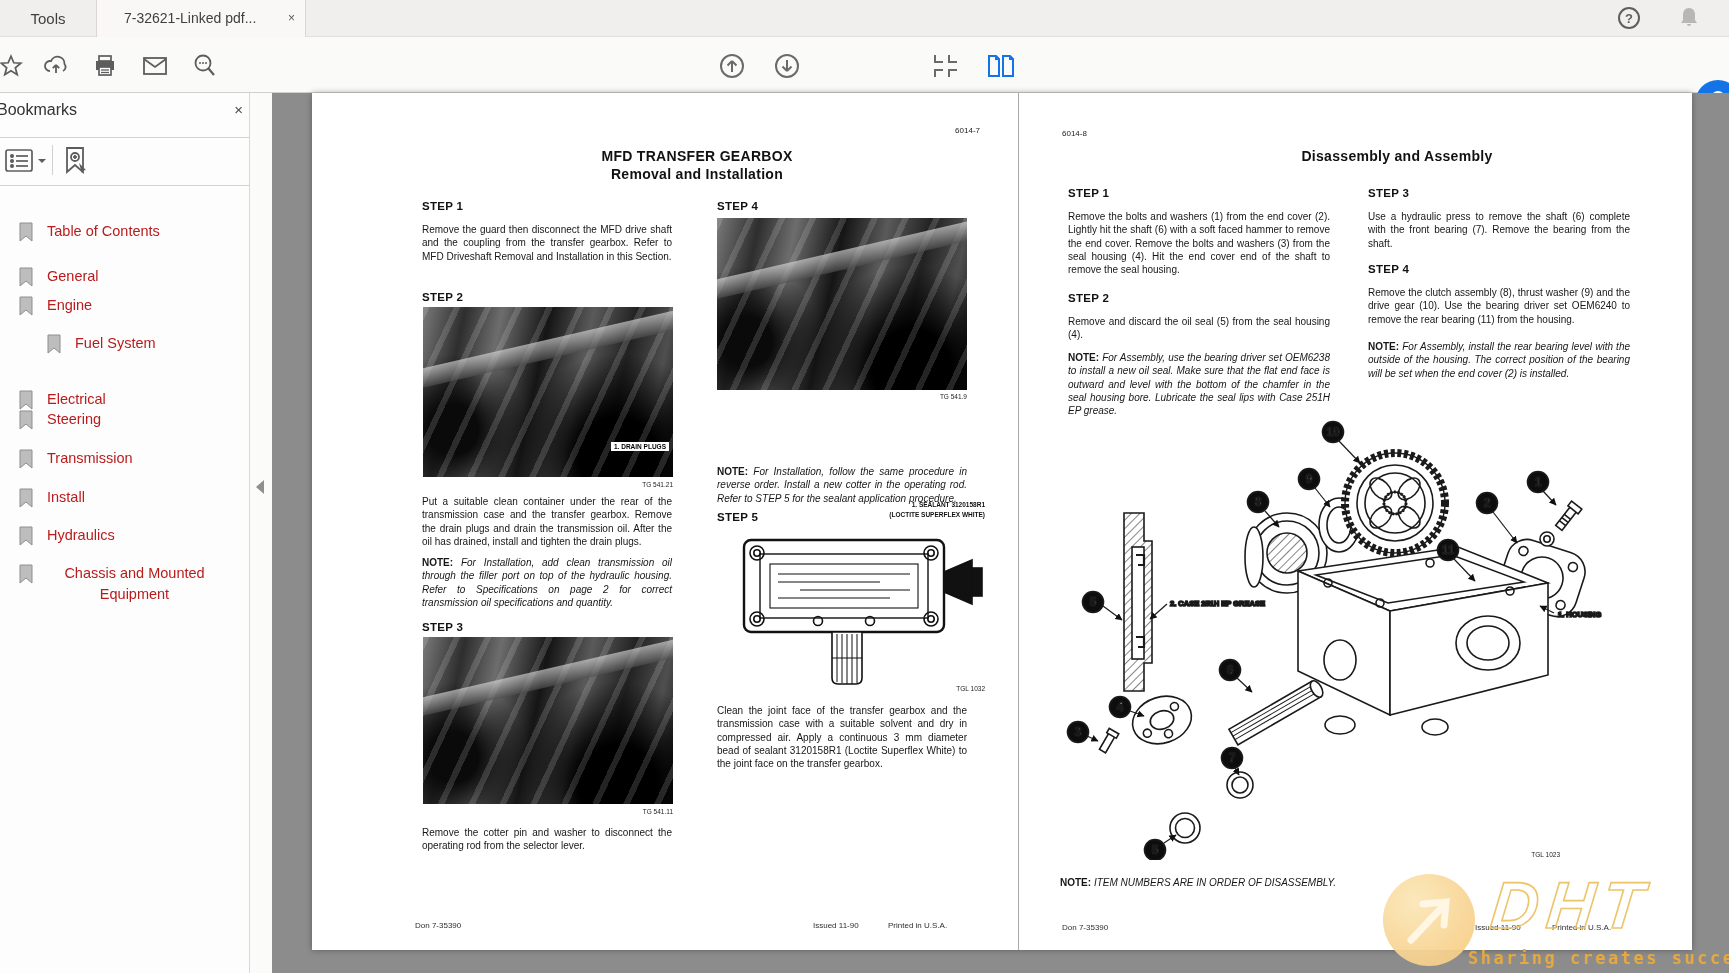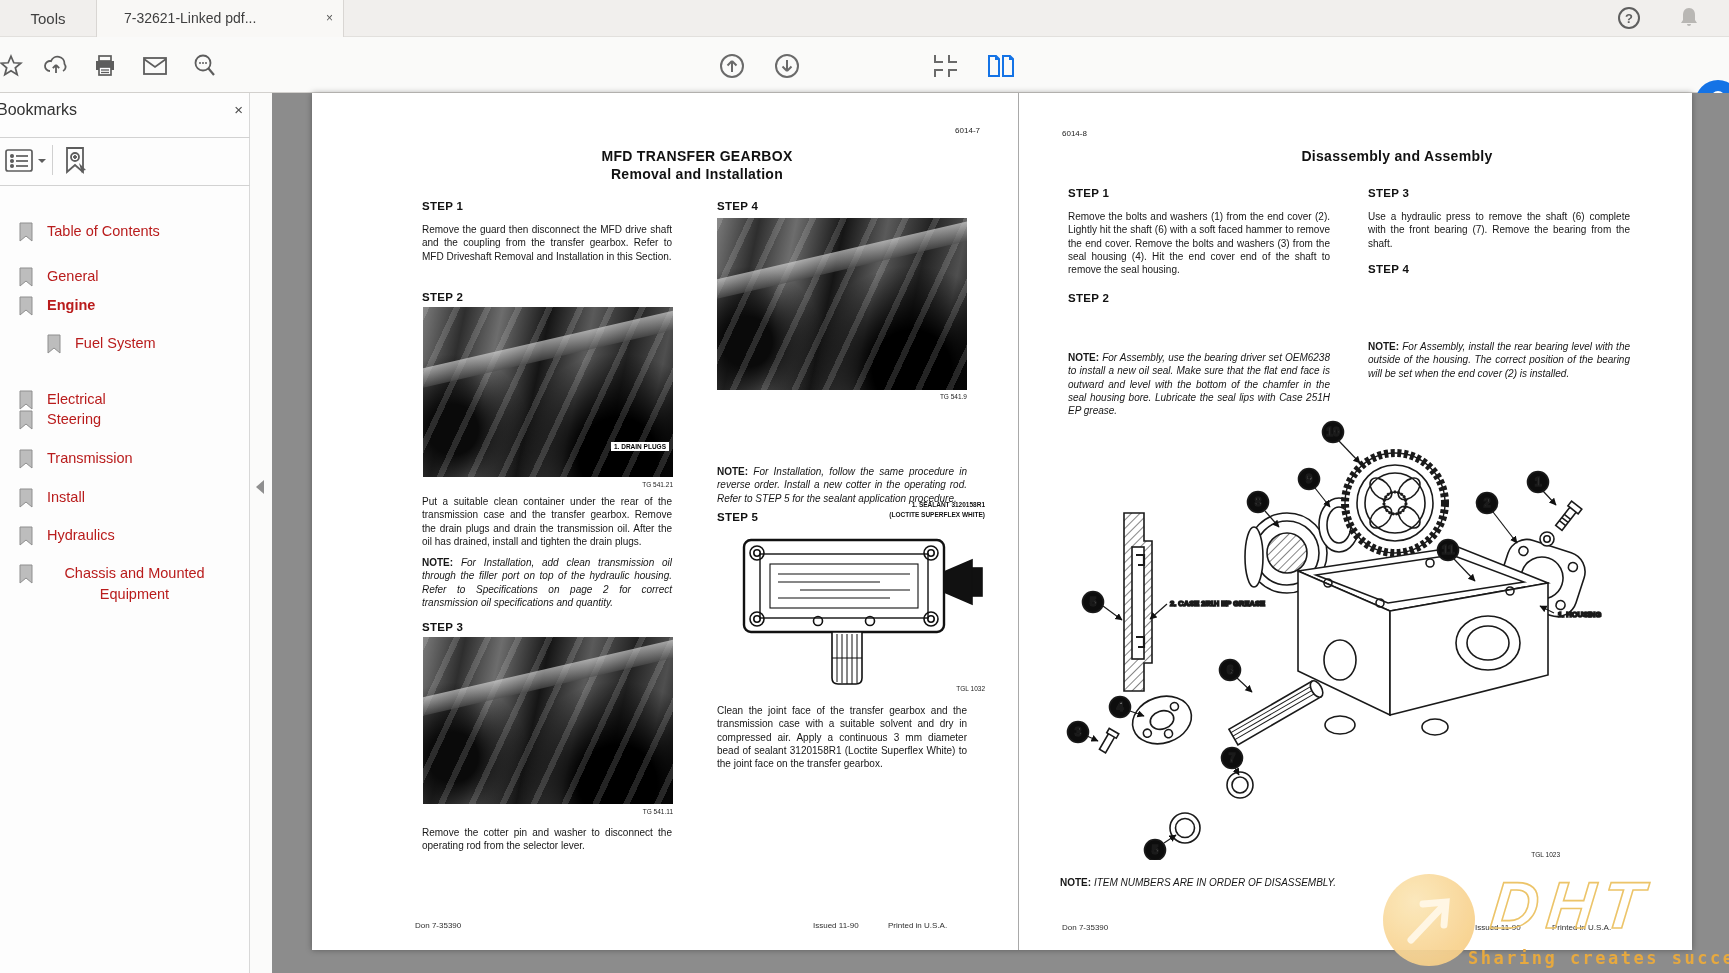--- a/index.html
+++ b/index.html
@@ -2,21 +2,21 @@
 <html><head>
 <meta charset="utf-8">
 <style>
   * { box-sizing: border-box; margin: 0; padding: 0; }
   html,body { width:1729px; height:973px; overflow:hidden; font-family:"Liberation Sans",sans-serif; background:#8c8c8c; }
   .abs { position:absolute; }
 
   
   .tabbar { position:absolute; left:0; top:0; width:1729px; height:37px; background:#f1efed; border-bottom:1px solid #e2e0dd; }
   .tab-tools { position:absolute; left:0; top:0; width:96px; height:37px; line-height:37px; text-align:center; font-size:15px; color:#3f3f3f; cursor:default; }
-  .tab-doc { position:absolute; left:96px; top:0; width:248px; height:37px; background:#f9f8f6; border-left:1px solid #d9d6d3; border-right:1px solid #d9d6d3; line-height:37px; font-size:14px; color:#3f3f3f; padding-left:27px; }
+  .tab-doc { position:absolute; left:96px; top:0; width:210px; height:37px; background:#f9f8f6; border-left:1px solid #d9d6d3; border-right:1px solid #d9d6d3; line-height:37px; font-size:14px; color:#3f3f3f; padding-left:27px; }
   .tab-close { position:absolute; right:10px; top:0; font-size:12px; color:#5a5a5a; }
   .tabbar-icon { position:absolute; top:5px; }
 
   
   .toolbar { position:absolute; left:0; top:37px; width:1729px; height:56px; background:#fafaf9; border-bottom:1px solid #d2d0cd; }
   .tbtn { position:absolute; top:14px; width:30px; height:30px; display:flex; align-items:center; justify-content:center; }
   .pageinput { position:absolute; left:828px; top:51px; width:40px; height:24px; border:none; border-bottom:1px solid #b9b7b4; background:transparent; text-align:center; font-size:14px; color:#4a4a4a; font-family:"Liberation Sans",sans-serif; }
   .pagesep { position:absolute; left:874px; top:56px; font-size:14px; color:#5e5e5e; }
   .pagetotal { position:absolute; left:888px; top:56px; font-size:14px; color:#5e5e5e; }
   .avatar { position:absolute; left:1695px; top:43px; width:46px; height:46px; border-radius:50%; background:#1473e6; overflow:hidden; }
@@ -196,21 +196,21 @@
         <path d="M2 1h12v18l-6-5-6 5z" fill="#bdbdbd" stroke="#8f8f8f"></path>
       </svg>
     <span class="sb-label">Table of Contents</span>
   </div>
   <div class="sb-item" style="top:164px;align-items:flex-end;">
     <svg class="sb-flag" width="16" height="20" viewBox="0 0 16 20">
         <path d="M2 1h12v18l-6-5-6 5z" fill="#bdbdbd" stroke="#8f8f8f"></path>
       </svg>
     <span class="sb-label">General</span>
   </div>
-  <div class="sb-item" style="top:202px;font-weight:bold;">
+  <div class="sb-item" style="top:202px;">
     <svg class="sb-flag" width="16" height="20" viewBox="0 0 16 20">
         <path d="M2 1h12v18l-6-5-6 5z" fill="#bdbdbd" stroke="#8f8f8f"></path>
       </svg>
     <span class="sb-label">Engine</span>
   </div>
   <div class="sb-item" style="top:240px;justify-content:flex-end;">
     <svg class="sb-flag" width="16" height="20" viewBox="0 0 16 20">
         <path d="M2 1h12v18l-6-5-6 5z" fill="#bdbdbd" stroke="#8f8f8f"></path>
       </svg>
     <span class="sb-label">Fuel System</span>
@@ -325,25 +325,27 @@
   <div class="footer" style="left:103px; top:828px;">Don 7-35390</div>
   <div class="footer" style="left:501px; top:828px;">Issued 11-90</div>
   <div class="footer" style="left:576px; top:828px;">Printed in U.S.A.</div>
 
   <div class="pgnum" style="left:750px; top:36px;">6014-8</div>
   <div class="ptitle" style="left:885px; top:55px; width:400px;">Disassembly and Assembly</div>
 
   <div class="h" style="left:756px; top:94px;">STEP 1</div>
   <div class="p" style="left:756px; top:117px; width:262px;">Remove the bolts and washers (1) from the end cover (2). Lightly hit the shaft (6) with a soft faced hammer to remove the end cover. Remove the bolts and washers (3) from the seal housing (4). Hit the end cover end of the shaft to remove the seal housing.</div>
   <div class="h" style="left:756px; top:199px;">STEP 2</div>
+  <div class="p" style="left:756px; top:222px; width:262px;">Remove and discard the oil seal (5) from the seal housing (4).</div>
   <div class="p note" style="left:756px; top:258px; width:262px;"><b>NOTE:</b> <i>For Assembly, use the bearing driver set OEM6238 to install a new oil seal. Make sure that the flat end face is outward and level with the bottom of the chamfer in the seal housing bore. Lubricate the seal lips with Case 251H EP grease.</i></div>
 
   <div class="h" style="left:1056px; top:94px;">STEP 3</div>
   <div class="p" style="left:1056px; top:117px; width:262px;">Use a hydraulic press to remove the shaft (6) complete with the front bearing (7). Remove the bearing from the shaft.</div>
   <div class="h" style="left:1056px; top:170px;">STEP 4</div>
+  <div class="p" style="left:1056px; top:193px; width:262px;">Remove the clutch assembly (8), thrust washer (9) and the drive gear (10). Use the bearing driver set OEM6240 to remove the rear bearing (11) from the housing.</div>
   <div class="p note" style="left:1056px; top:247px; width:262px;"><b>NOTE:</b> <i>For Assembly, install the rear bearing level with the outside of the housing. The correct position of the bearing will be set when the end cover (2) is installed.</i></div>
 
   <div class="abs" style="left:728px; top:282px;">
     <svg width="630" height="485" viewBox="0 0 630 485" fill="none" stroke="#1a1a1a" stroke-width="1.6">
       <defs>
         <pattern id="hatch" width="6" height="6" patternTransform="rotate(45)" patternUnits="userSpaceOnUse">
           <line x1="0" y1="0" x2="0" y2="6" stroke="#333" stroke-width="1.2"></line>
         </pattern>
         <marker id="arr" markerWidth="7" markerHeight="7" refX="5.5" refY="3" orient="auto">
             <path d="M0,0L6,3L0,6z" fill="#111" stroke="none"></path>

